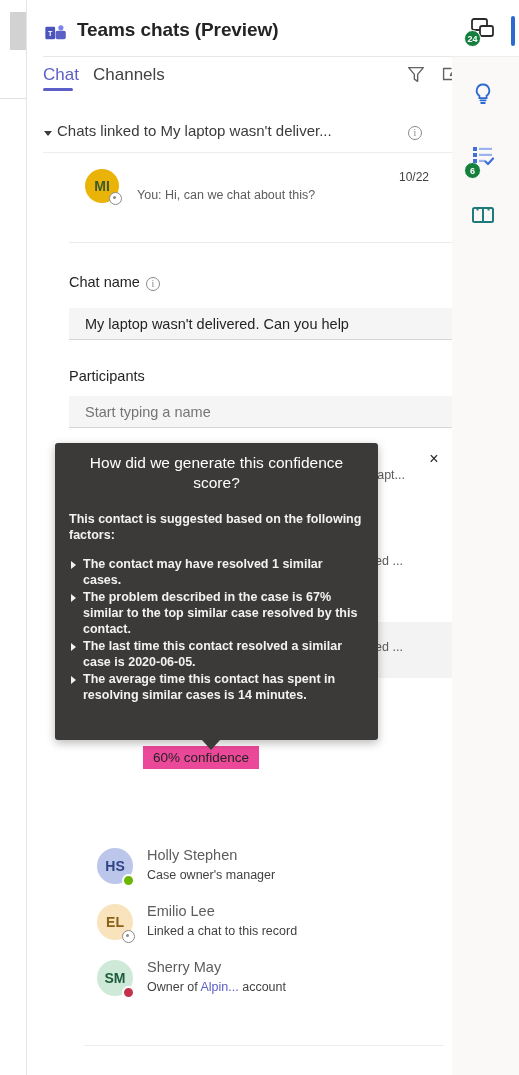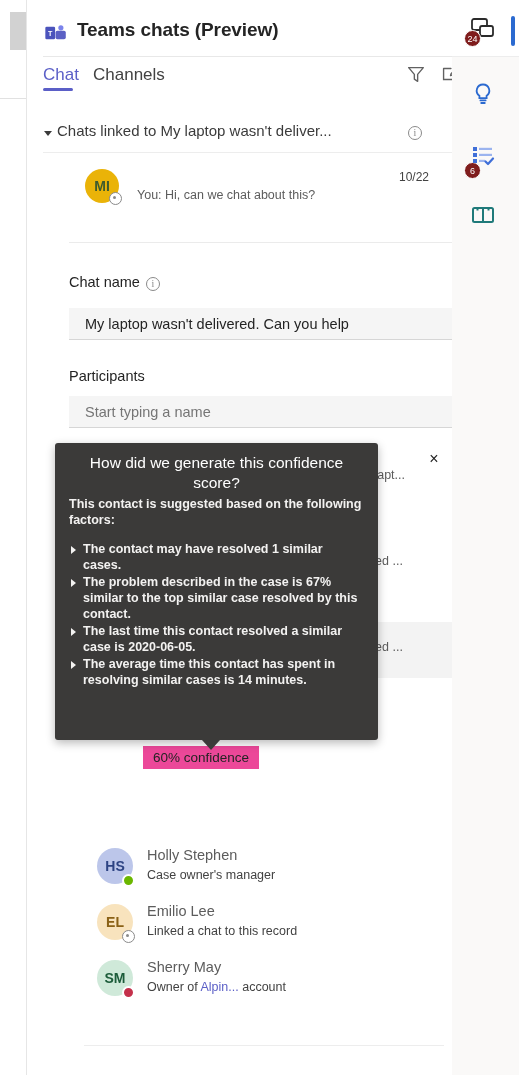--- a/index.html
+++ b/index.html
@@ -127,21 +127,21 @@
   }
 
   
   .tooltip {
     position:absolute; left:28px; top:443px; width:323px; height:297px;
     background:#3b3a39; border-radius:3px;
     box-shadow:0 3px 10px rgba(0,0,0,0.28);
     padding:10px 14px 8px 14px; color:#ffffff;
   }
   .tooltip-title { font-size:15.5px; font-weight:400; line-height:20px; color:#ffffff;text-align:center; }
-  .tooltip-intro { font-size:12.5px; font-weight:700; line-height:16px; margin-top:3px; color:#f3f2f1; }
+  .tooltip-intro { font-size:12.5px; font-weight:700; line-height:16px; margin-top:18px; color:#f3f2f1; }
   .tooltip-list { list-style:none; margin-top:13px; }
   .tooltip-list li {
     position:relative; font-size:12.5px; font-weight:700; line-height:16px;
     padding-left:14px; color:#f3f2f1; margin-top:1px;
   }
   .tooltip-list li::before {
     content:""; position:absolute; left:2px; top:4.5px;
     width:0; height:0; border-top:4px solid transparent;
     border-bottom:4px solid transparent; border-left:5px solid #f3f2f1;
   }
@@ -184,22 +184,22 @@
   
   .rail { position:absolute; left:452px; top:0; width:67px; height:1075px; background:#faf9f8; }
   .rail-top { position:absolute; left:0; top:0; width:67px; height:56px; background:#ffffff; }
   .rail-item { position:absolute; left:0; width:67px; height:58px; cursor:pointer; }
   .rail-item.i1 { top:2px; }
   .rail-item.i2 { top:68px; }
   .rail-item.i3 { top:128px; }
   .rail-item.i4 { top:188px; }
   .rail-icon { position:absolute; left:16px; top:12px; width:30px; height:30px; }
   .badge {
-    position:absolute; border-radius:50%; background:#7f1d1d; color:#fff;
-    font-size:9px; font-weight:400; display:flex; align-items:center;
+    position:absolute; border-radius:50%; background:#15803d; color:#fff;
+    font-size:9px; font-weight:700; display:flex; align-items:center;
     justify-content:center; border:1.5px solid #fff;
   }
   .badge.b1 { left:12px; top:28px; width:17px; height:17px; }
   .badge.b2 { left:12px; top:94px; width:17px; height:17px; }
   .rail-accent { position:absolute; left:59px; top:14px; width:4px; height:30px; background:#2b6ad0; border-radius:2px; }
   .rail-divider { position:absolute; left:0; top:56px; width:67px; height:1px; background:#ededed; }
 </style>
 </head>
 <body>
 

